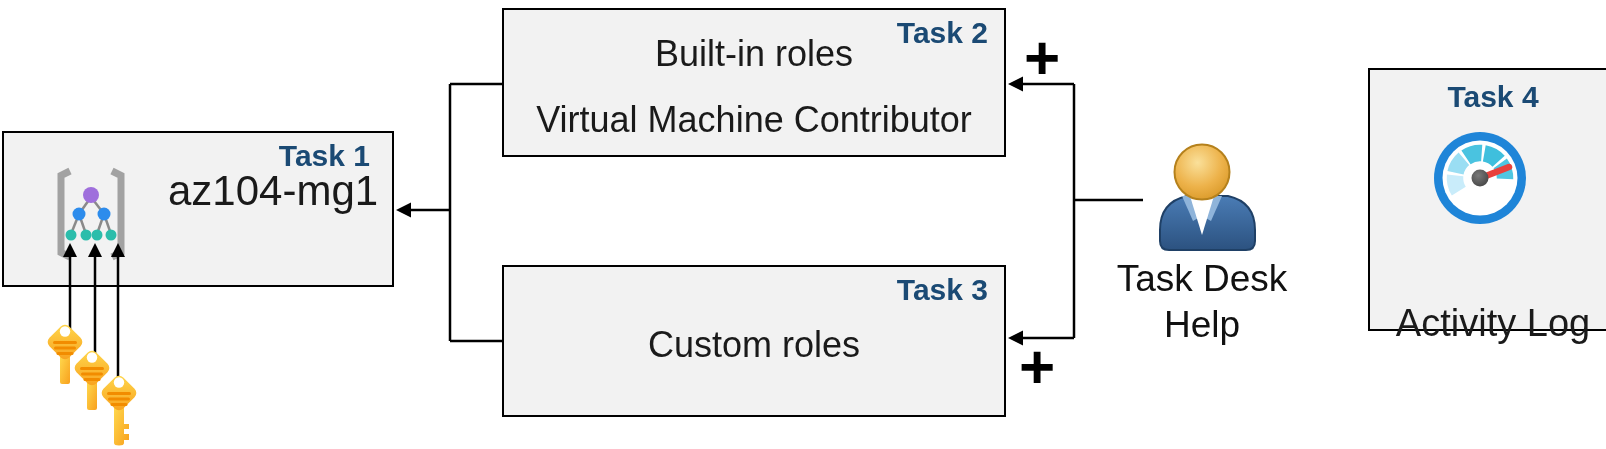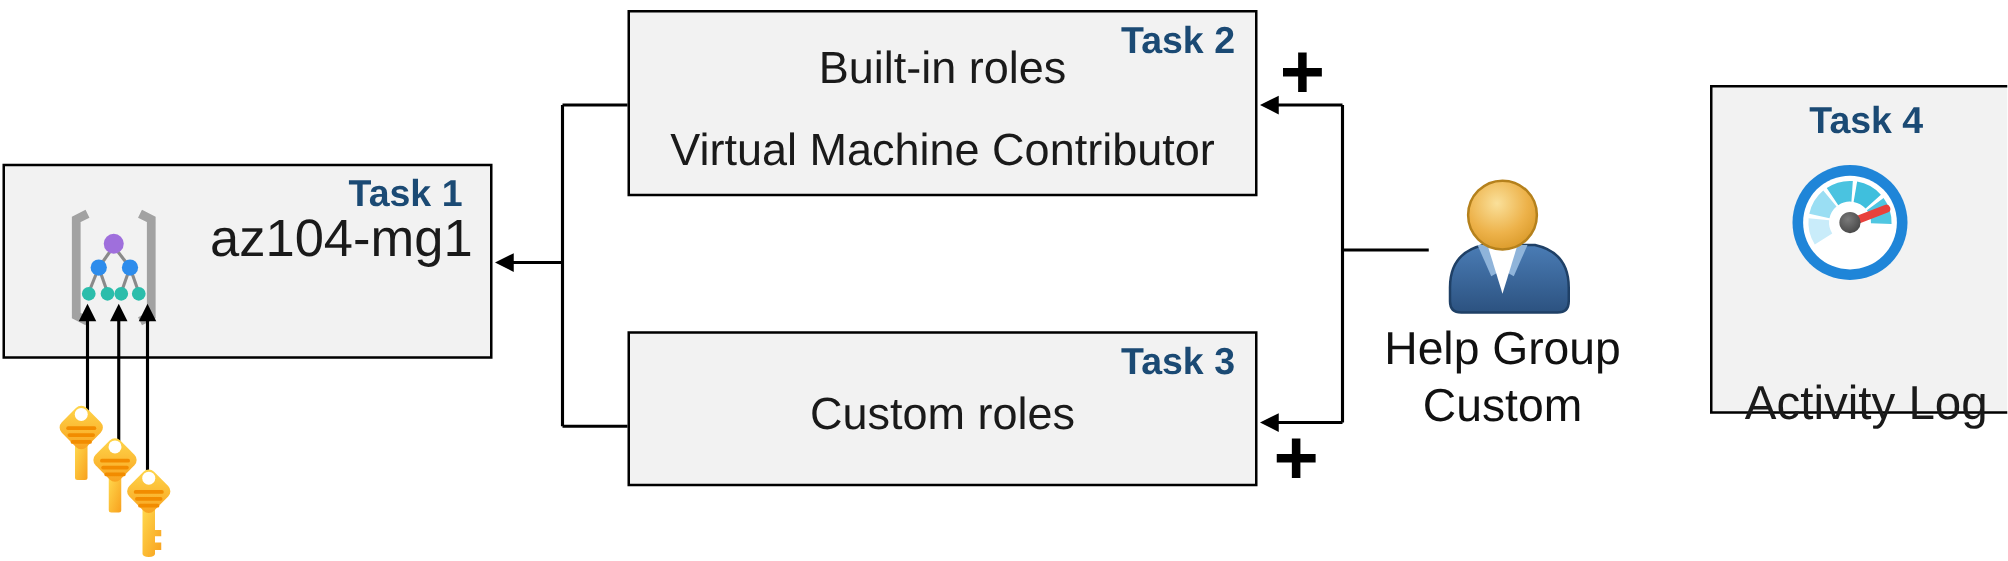--- a/index.html
+++ b/index.html
@@ -12,21 +12,21 @@
   }
   .task-label{
     position:absolute;top:6px;right:16px;font-size:30px;font-weight:700;color:#1b4a74;
   }
   
   .task1{left:2px;top:131px;width:392px;height:156px;}
   .t1-row{position:absolute;left:50px;top:34px;right:10px;height:100px;display:flex;gap:40px;}
   .t1-name{font-size:42px;color:#1a1a1a;white-space:nowrap;}
   
   .task2{left:502px;top:8px;width:504px;height:149px;}
-  .task3{left:502px;top:265px;width:504px;height:124px;}
+  .task3{left:502px;top:265px;width:504px;height:152px;}
   .box-lines{
     position:absolute;inset:0;display:flex;flex-direction:column;align-items:center;justify-content:center;
     padding-top:8px;font-size:36px;line-height:42px;text-align:center;color:#1a1a1a;gap:24px;
   }
   
   .task4{left:1352px;top:68px;width:250px;height:263px;margin-left:16px;}
   .t4-label{position:absolute;top:10px;left:0;right:0;text-align:center;font-size:30px;font-weight:700;color:#1b4a74;}
   .t4-icon{position:absolute;left:60px;top:58px;}
   .t4-caption{position:absolute;left:-10px;right:-10px;top:232px;text-align:center;font-size:38px;color:#1a1a1a;}
   
@@ -129,22 +129,22 @@
         </linearGradient>
       </defs>
       <path d="M22,108 Q13,108 13,99 L13,88 Q13,60 40,54 L81,54 Q108,60 108,88 L108,99 Q108,108 99,108 Z" fill="url(#bodyg)" stroke="#1F4066" stroke-width="2"></path>
       <polygon points="35,54 44,54 53,75 46,79" fill="#8FB4DA"></polygon>
       <polygon points="75,54 66,54 57,75 64,79" fill="#8FB4DA"></polygon>
       <polygon points="43,54 67,54 55,93" fill="#ffffff"></polygon>
       <circle cx="55" cy="30" r="27.5" fill="url(#headg)" stroke="#B5811C" stroke-width="2"></circle>
     </svg>
   </div>
   <div class="person-label">
-    <div>Help Group</div>
-    <div>Custom</div>
+    <div>Task Desk</div>
+    <div>Help</div>
   </div>
 
   <div class="plus plus-top">+</div>
   <div class="plus plus-bottom">+</div>
 
   <svg class="overlay" width="1606" height="449" viewBox="0 0 1606 449">
     <defs>
       <linearGradient id="kg" x1="0" y1="0" x2="1" y2="1">
         <stop offset="0" stop-color="#FFD94E"></stop>
           <stop offset="1" stop-color="#F8A01D"></stop>

